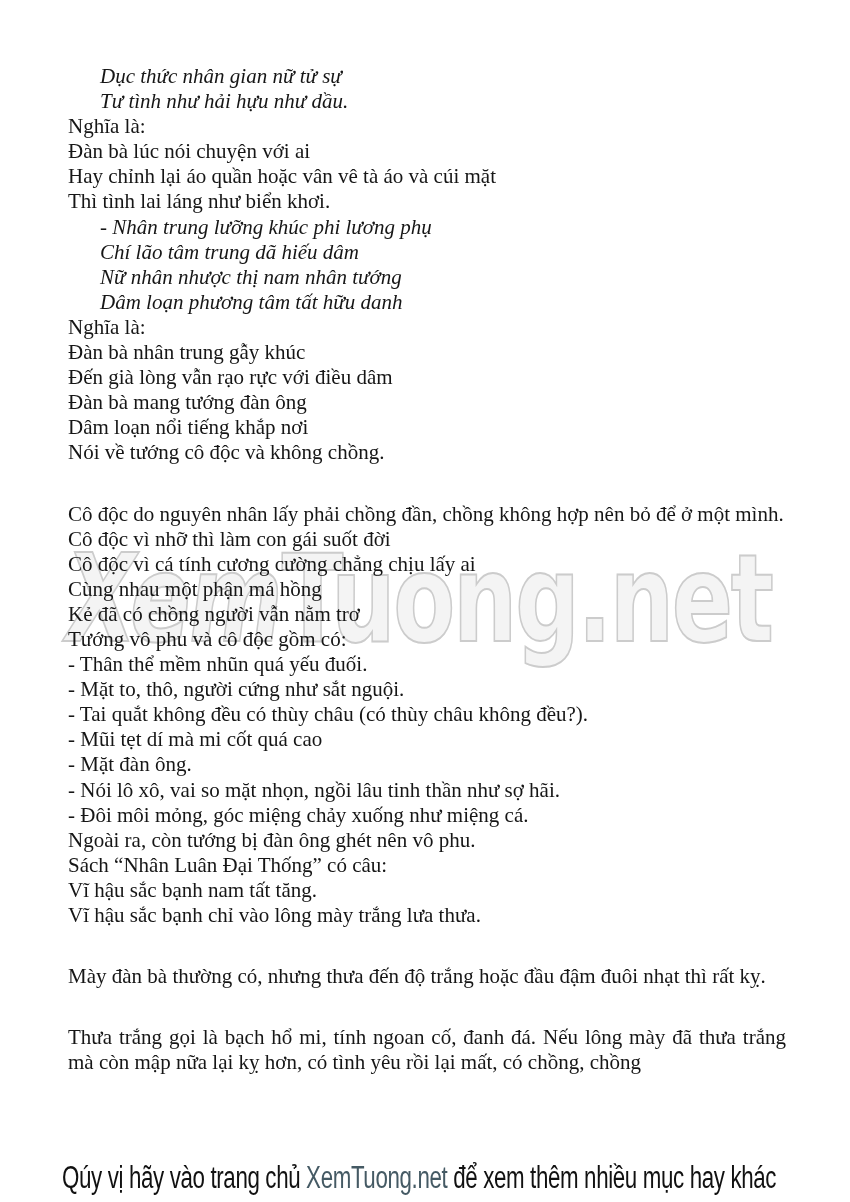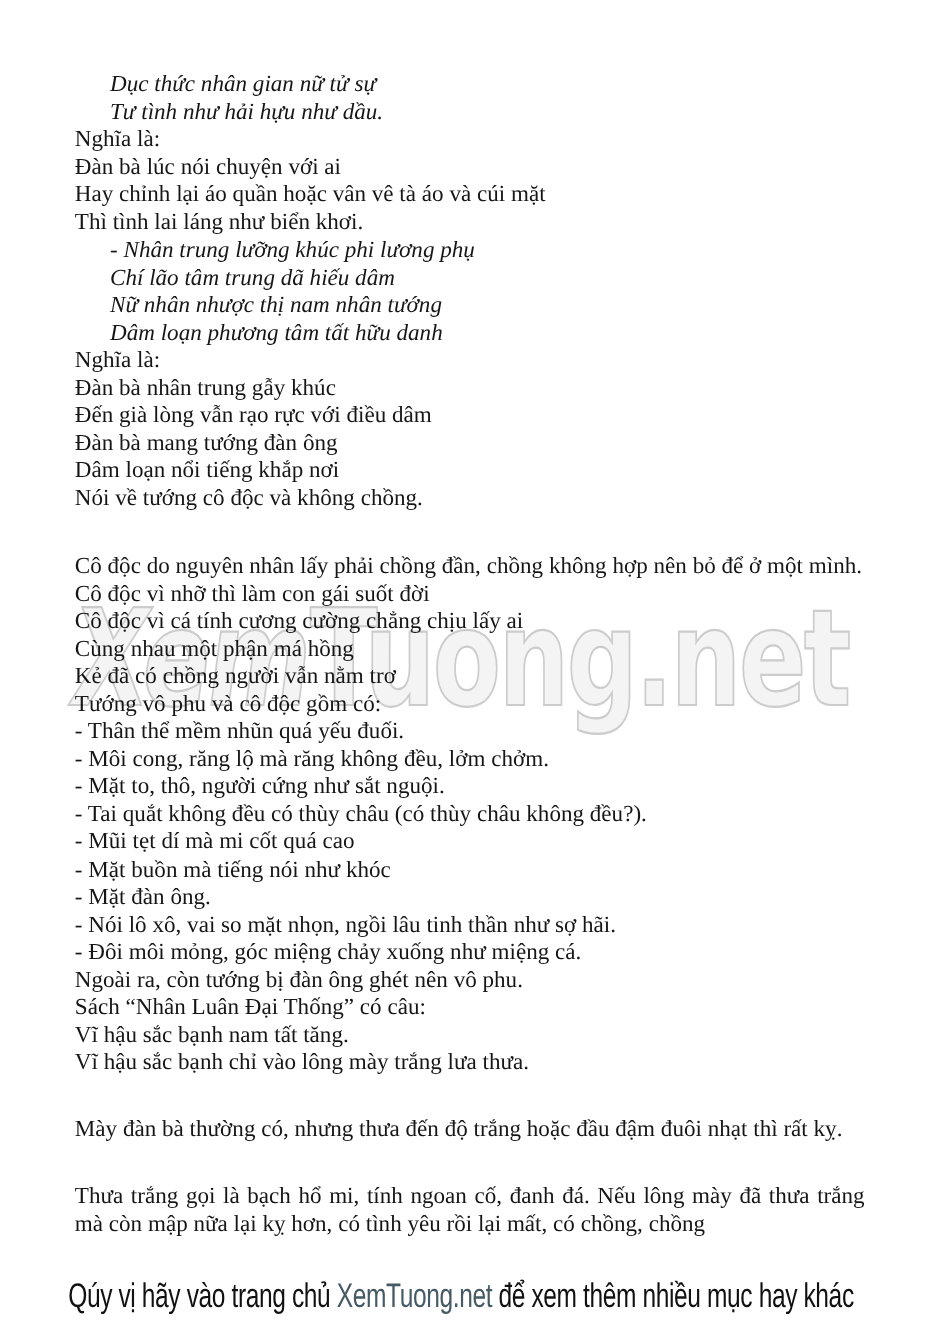--- a/index.html
+++ b/index.html
@@ -86,25 +86,23 @@
     <p>Đàn bà mang tướng đàn ông</p>
     <p>Dâm loạn nổi tiếng khắp nơi</p>
     <p>Nói về tướng cô độc và không chồng.</p>
     <p class="justify">Cô độc do nguyên nhân lấy phải chồng đần, chồng không hợp nên bỏ để ở một mình.</p>
     <p>Cô độc vì nhỡ thì làm con gái suốt đời</p>
     <p>Cô độc vì cá tính cương cường chẳng chịu lấy ai</p>
     <p>Cùng nhau một phận má hồng</p>
     <p>Kẻ đã có chồng người vẫn nằm trơ</p>
     <p>Tướng vô phu và cô độc gồm có:</p>
     <p>- Thân thể mềm nhũn quá yếu đuối.</p>
-    <p>- Môi cong, răng lộ mà răng không đều, lởm chởm.</p>
     <p>- Mặt to, thô, người cứng như sắt nguội.</p>
     <p>- Tai quắt không đều có thùy châu (có thùy châu không đều?).</p>
     <p>- Mũi tẹt dí mà mi cốt quá cao</p>
-    <p>- Mặt buồn mà tiếng nói như khóc</p>
     <p>- Mặt đàn ông.</p>
     <p>- Nói lô xô, vai so mặt nhọn, ngồi lâu tinh thần như sợ hãi.</p>
     <p>- Đôi môi mỏng, góc miệng chảy xuống như miệng cá.</p>
     <p>Ngoài ra, còn tướng bị đàn ông ghét nên vô phu.</p>
     <p>Sách “Nhân Luân Đại Thống” có câu:</p>
     <p>Vĩ hậu sắc bạnh nam tất tăng.</p>
     <p>Vĩ hậu sắc bạnh chỉ vào lông mày trắng lưa thưa.</p>
     <p class="justify">Mày đàn bà thường có, nhưng thưa đến độ trắng hoặc đầu đậm đuôi nhạt thì rất kỵ.</p>
     <p class="justify">Thưa trắng gọi là bạch hổ mi, tính ngoan cố, đanh đá. Nếu lông mày đã thưa trắng mà còn mập nữa lại kỵ hơn, có tình yêu rồi lại mất, có chồng, chồng</p>
   </div>

